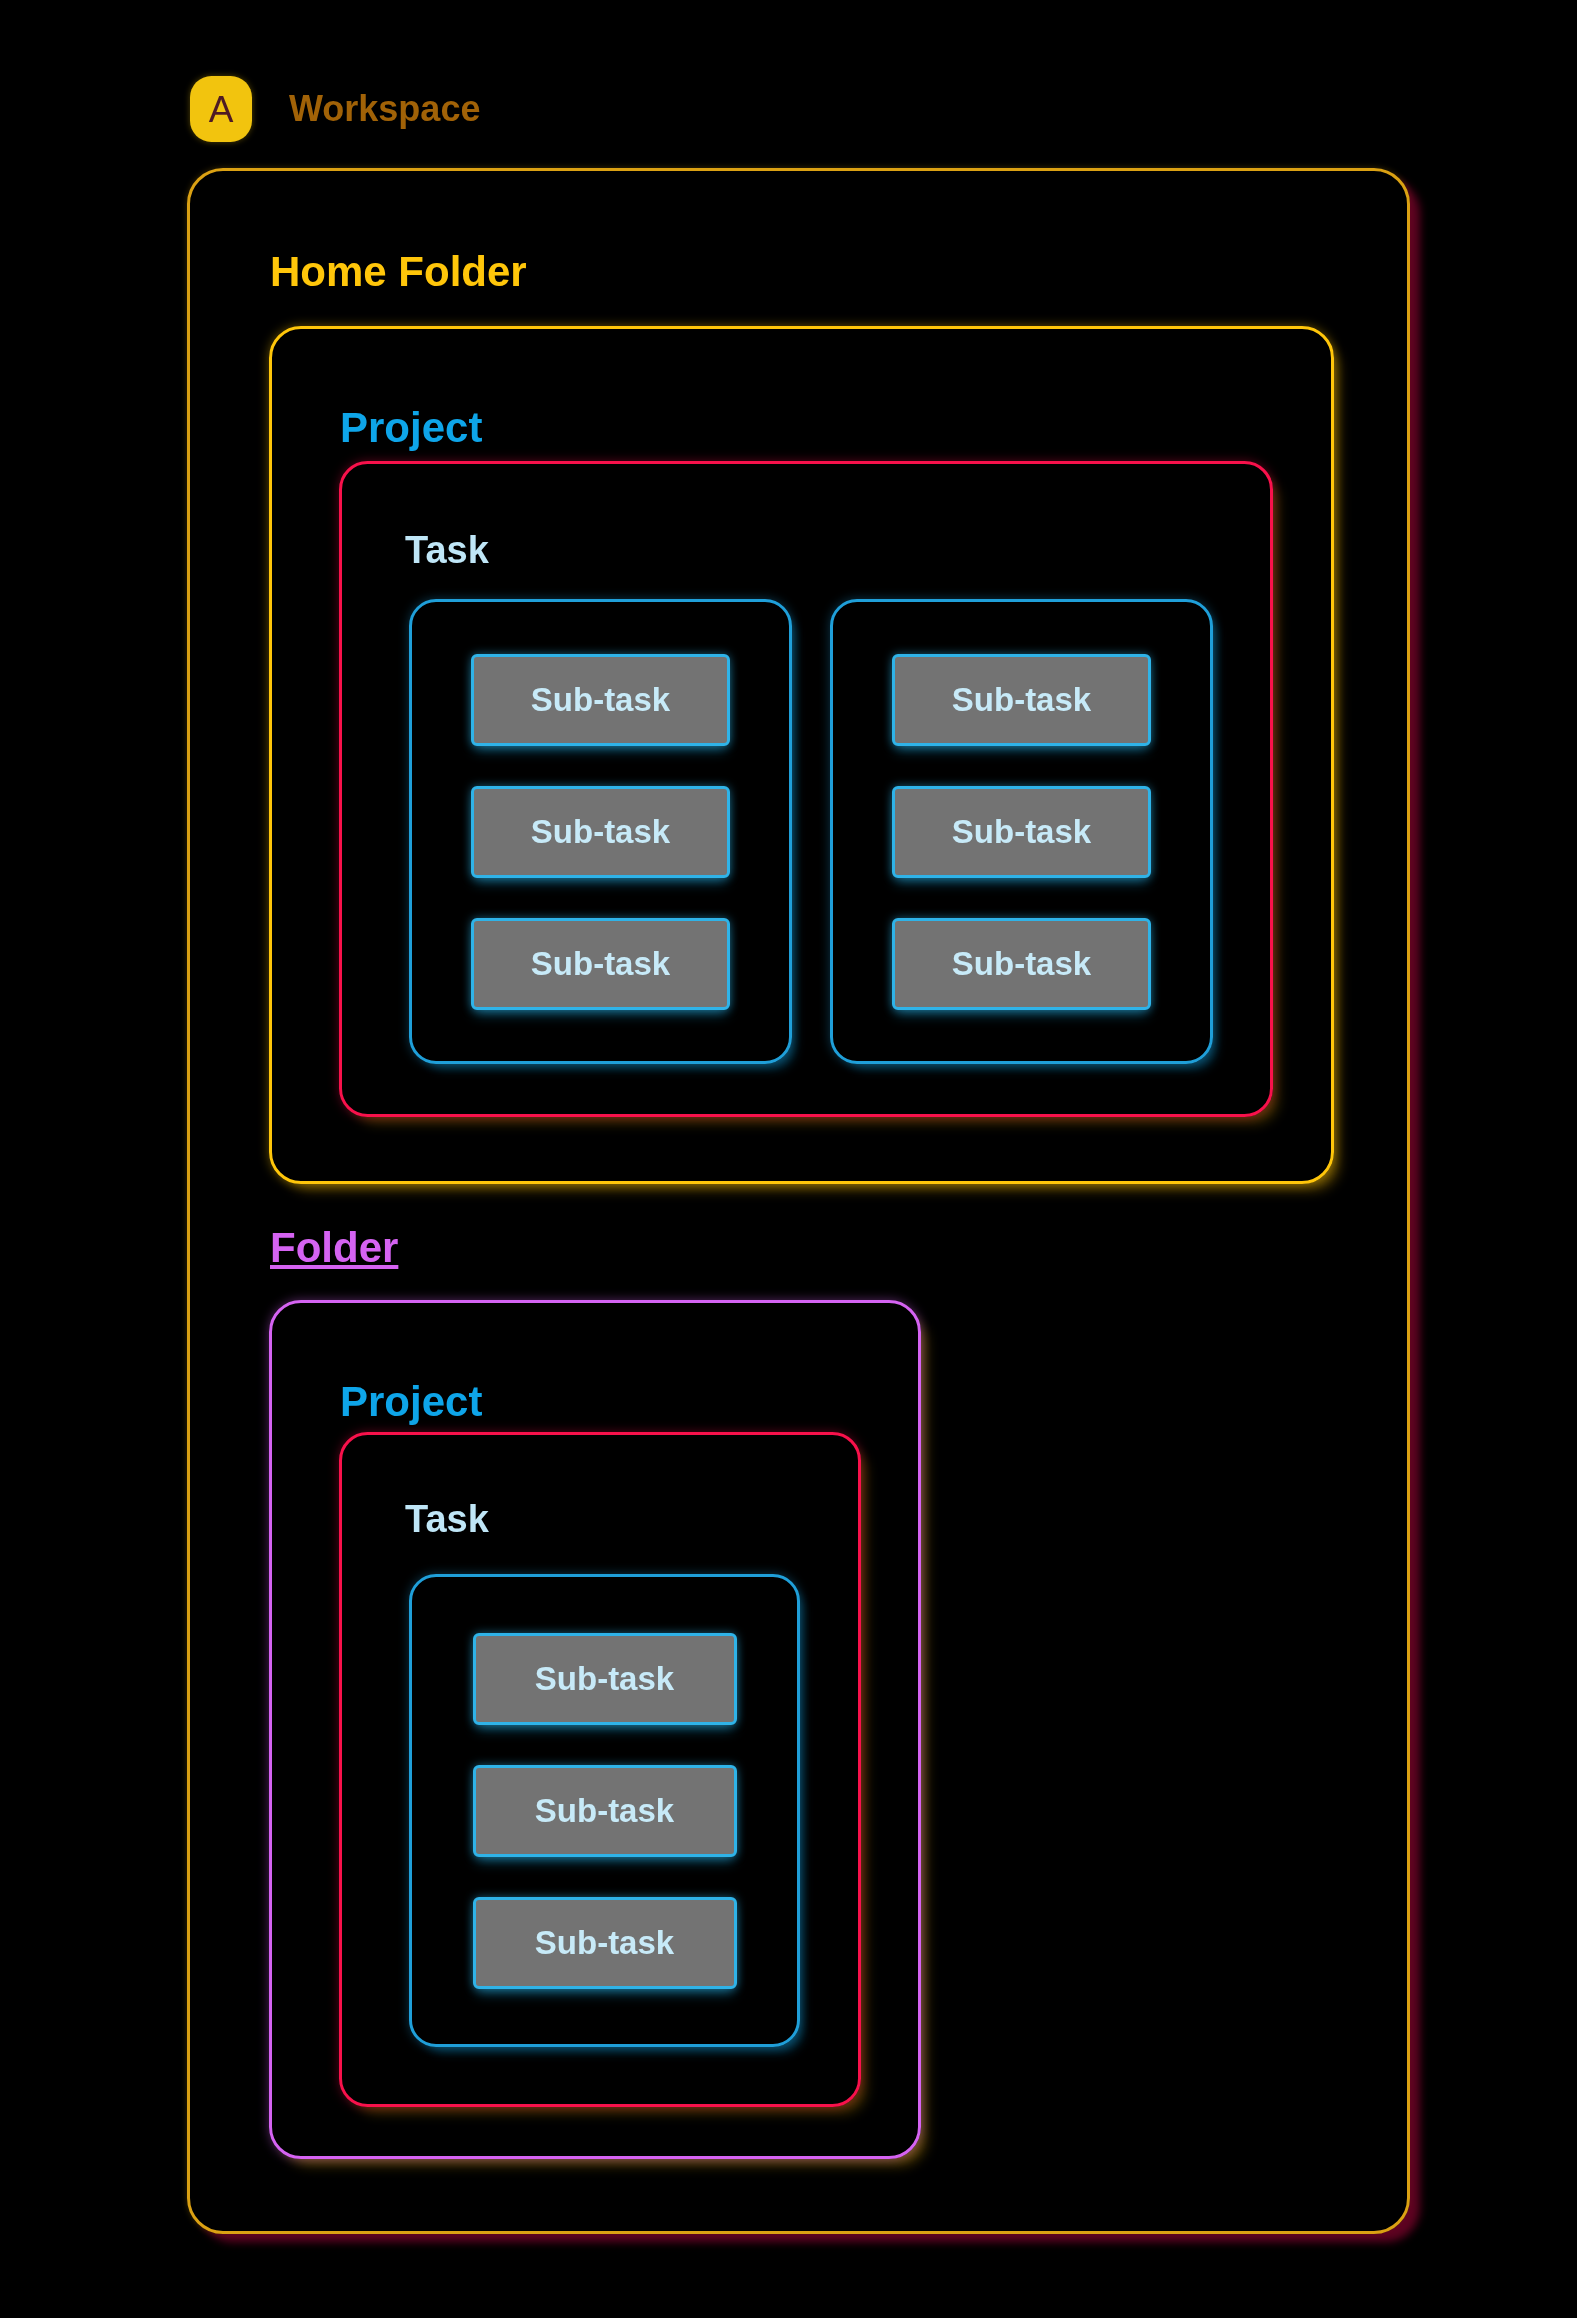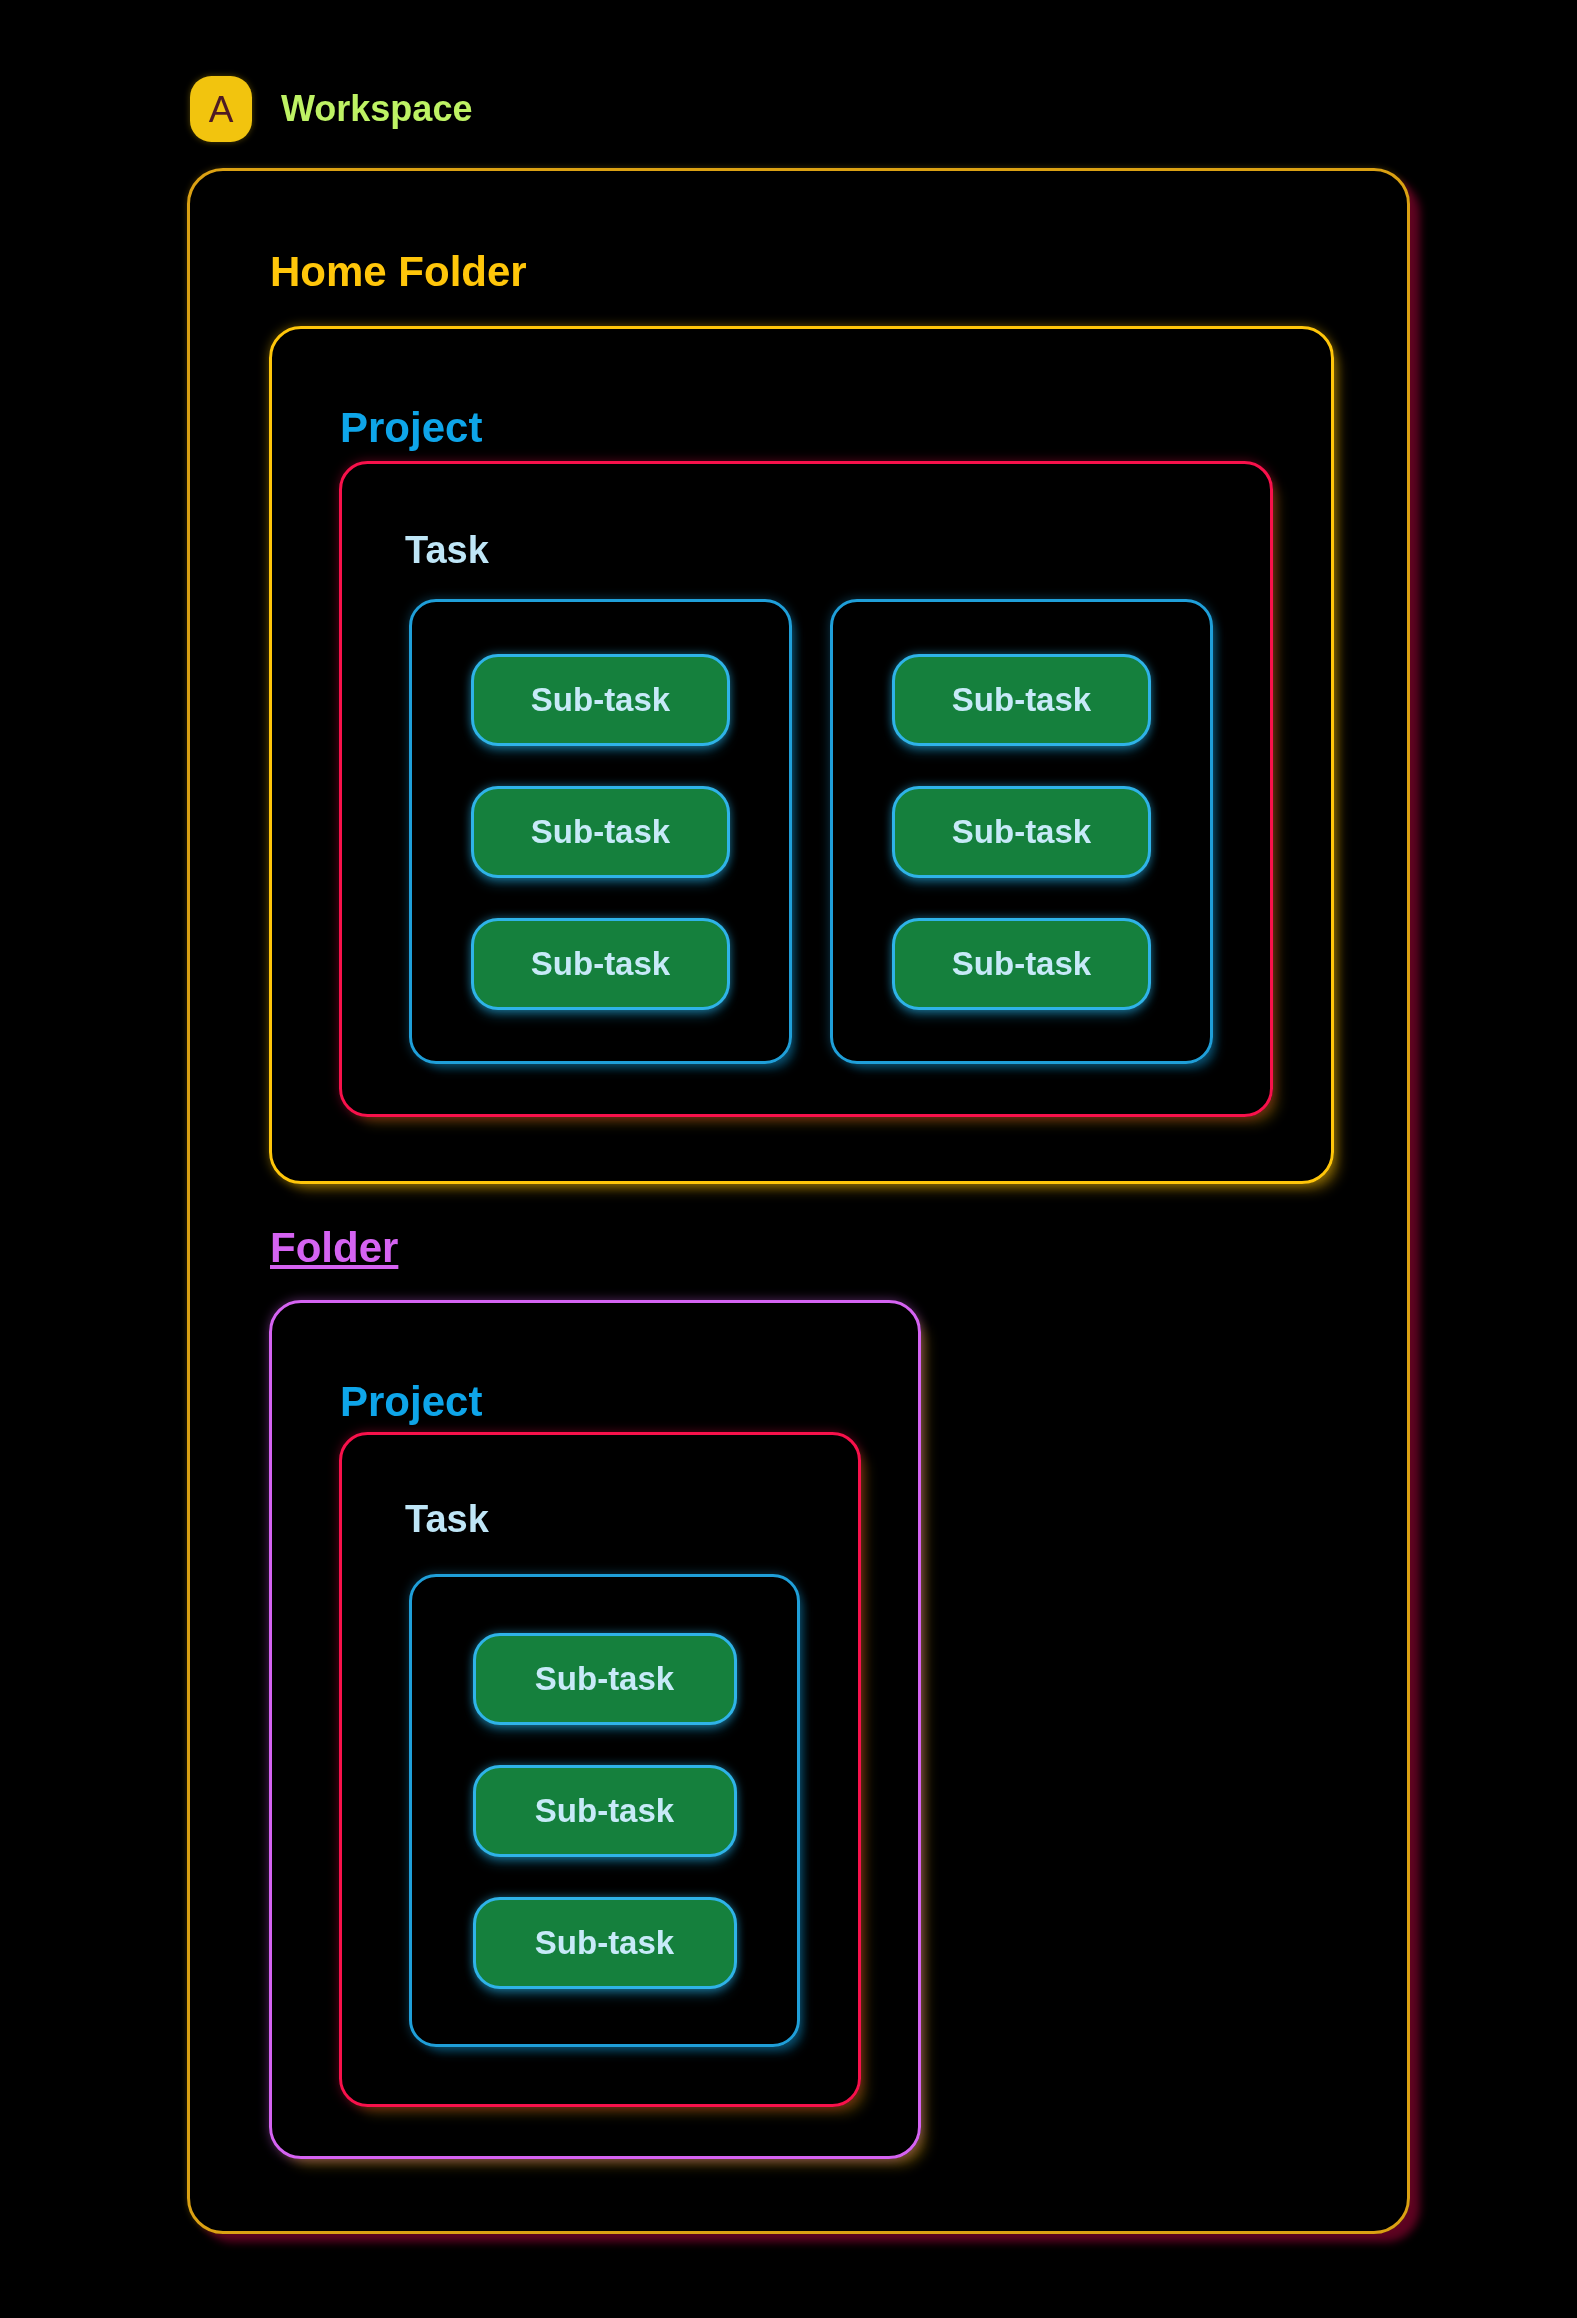--- a/index.html
+++ b/index.html
@@ -7,21 +7,21 @@
     position:relative;width:1578px;height:2319px;background:#000;
     font-family:"Liberation Sans",sans-serif;overflow:hidden;
   }
   .header{position:absolute;left:190px;top:76px;display:flex;align-items:center;}
   .badge{
     width:62px;height:66px;background:#f2c40e;border-radius:21.4px;
     display:flex;align-items:center;justify-content:center;
     box-shadow:0 0 6.3px rgba(242,196,14,.35);
   }
   .badge-letter{color:#4f1b24;font-size:37px;font-weight:500;line-height:1;}
-  .ws-title{margin-left:29px;color:#bef264;font-weight:700;font-size:36px;line-height:1.1;}
+  .ws-title{margin-left:37px;color:#a16207;font-weight:700;font-size:36px;line-height:1.1;}
 
   .box{position:absolute;background:transparent;}
   .label{position:absolute;font-weight:700;font-size:42px;line-height:1.1;white-space:nowrap;}
 
   .workspace{
     left:187px;top:168px;width:1217px;height:2060px;
     border:3.2px solid #dba113;border-radius:36px;
     box-shadow:11px 9.5px 8px -1.6px rgba(102,3,36,.92), 0 0 6.3px rgba(219,161,19,.28);
   }
   .hf-label{left:80px;top:78px;color:#ffc60a;}
@@ -42,22 +42,22 @@
   .t3-label{left:63px;top:64px;}
   .task{
     border:3.2px solid #1f9fd9;border-radius:27px;
     display:flex;flex-direction:column;align-items:center;justify-content:center;gap:40px;
     box-shadow:0 0 11px rgba(31,159,217,.35), 8px 9.5px 11px -6.3px rgba(8,90,125,.7);
   }
   .t1{left:67px;top:135px;width:377px;height:459px;}
   .t2{left:488px;top:135px;width:377px;height:459px;}
   .t3{left:67px;top:139px;width:385px;height:467px;}
   .pill{
-    width:253px;height:86px;background:#15803d;
-    border:3.2px solid #2fb3e8;border-radius:27px;
+    width:253px;height:86px;background:#737373;
+    border:3.2px solid #2fb3e8;border-radius:6px;
     display:flex;align-items:center;justify-content:center;
     box-shadow:0 0 9.5px rgba(47,179,232,.5), 0 8px 12.7px -4.8px rgba(24,140,185,.55);
   }
   .t3 .pill{width:258px;}
   .pill-text{color:#c7eaf8;font-weight:700;font-size:33px;line-height:1;}
 
   .folder-label{left:80px;top:1054px;color:#d563f2;text-decoration:underline;}
   .folder{
     left:79px;top:1129px;width:646px;height:853px;
     border:3.2px solid #d563f2;border-radius:32px;

